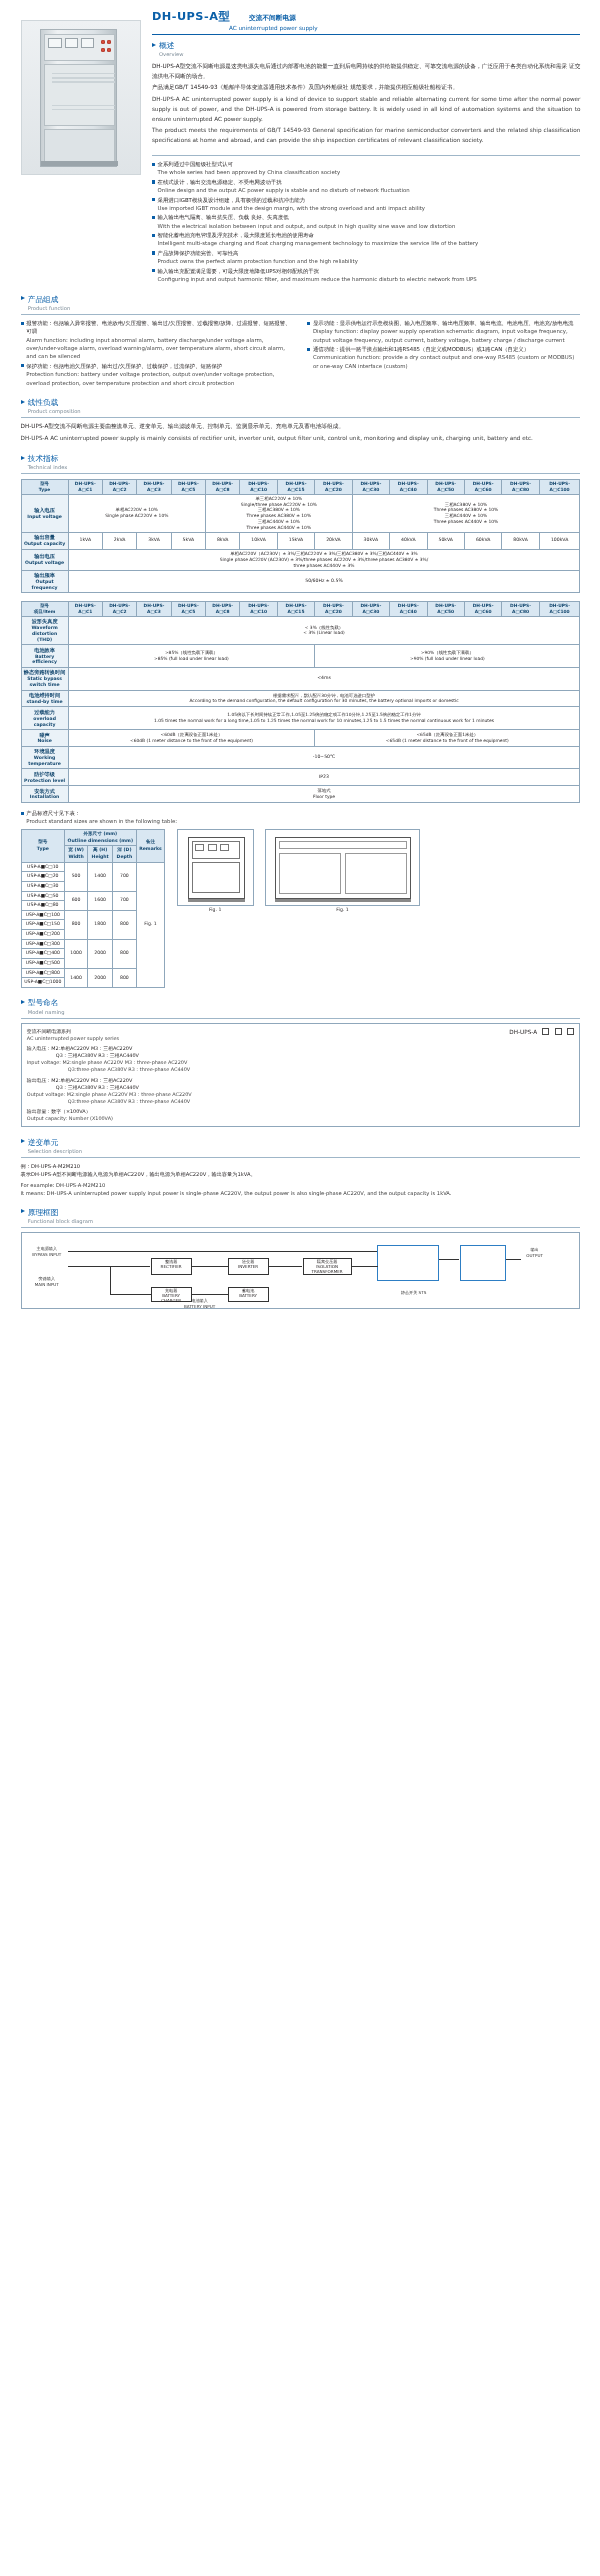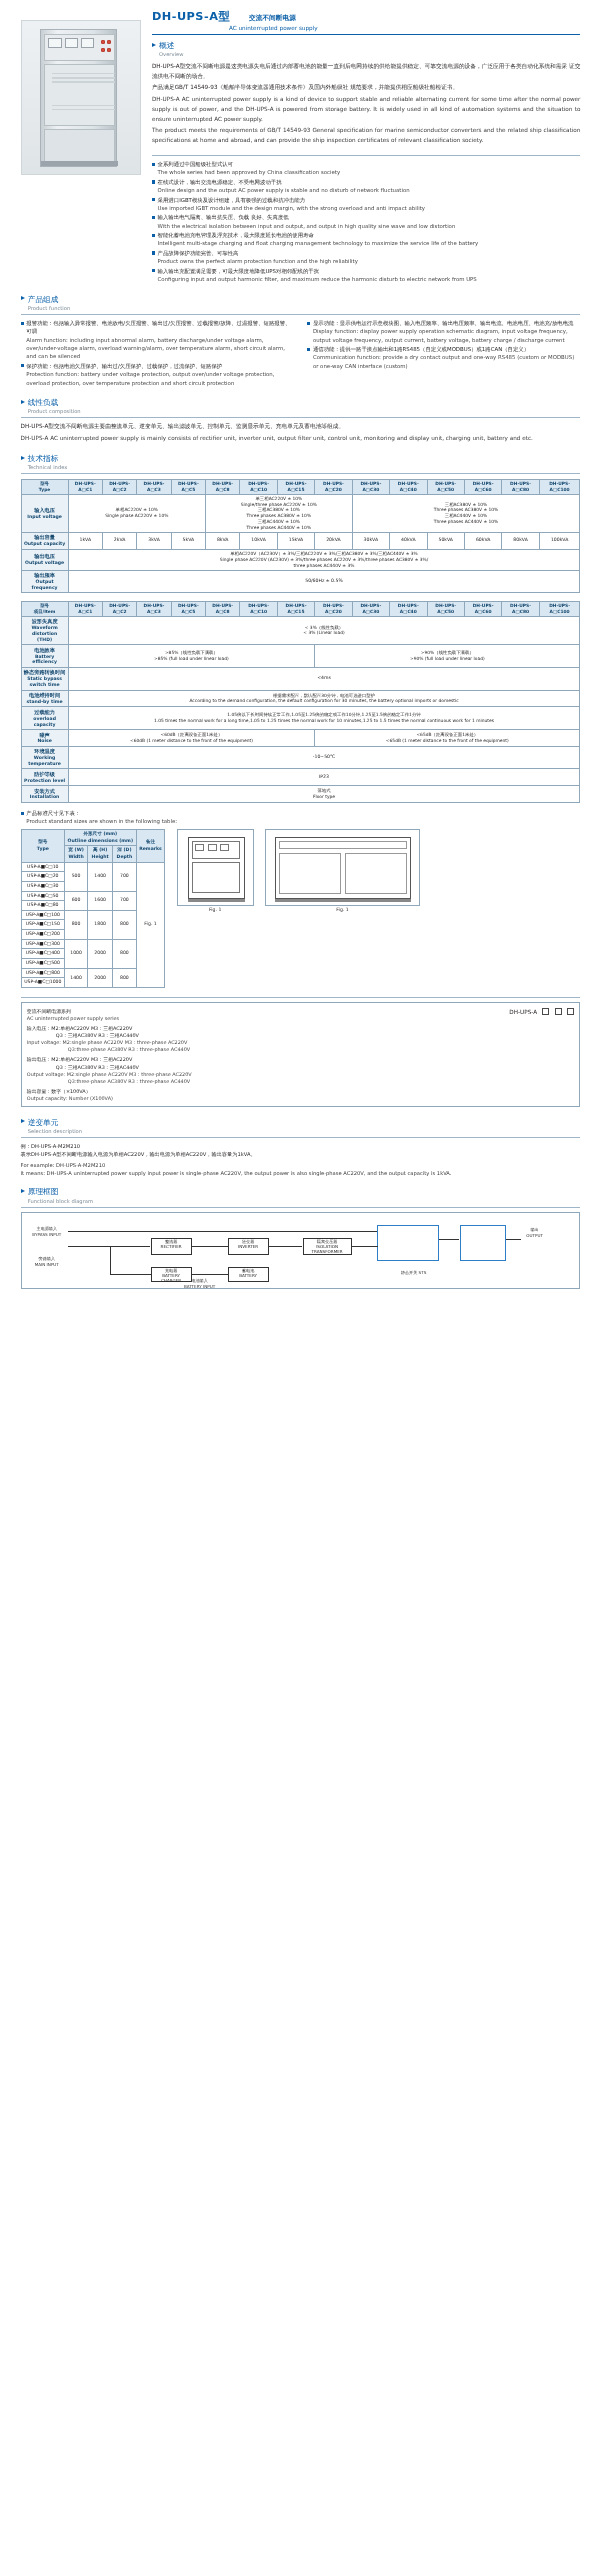--- a/index.html
+++ b/index.html
@@ -597,20 +597,27 @@
           <div style="position:absolute;left:13.4px;top:23px;width:62px;height:41px;border:0.5px solid #999;"></div>
           <div style="position:absolute;left:79px;top:23px;width:62px;height:41px;border:0.5px solid #999;"></div>
           <div style="position:absolute;left:9.3px;top:69px;width:136px;height:3.1px;background:#888;"></div>
         </div>
         <div class="figcap">Fig. 1</div>
       </div>
     </div>
   </div>
 
   <div class="sec">
+    <div class="sec-head">
+      <div class="tri"></div>
+      <div>
+        <div class="sec-cn">型号命名</div>
+        <div class="sec-en">Model naming</div>
+      </div>
+    </div>
     <div class="sec-rule"></div>
 
     <div class="model-box">
       <div class="model-head">
         <div>
           <div>交流不间断电源系列</div>
           <div class="bl-en">AC uninterrupted power supply series</div>
         </div>
         <div class="code-cells">
           <span>DH-UPS-A</span>

